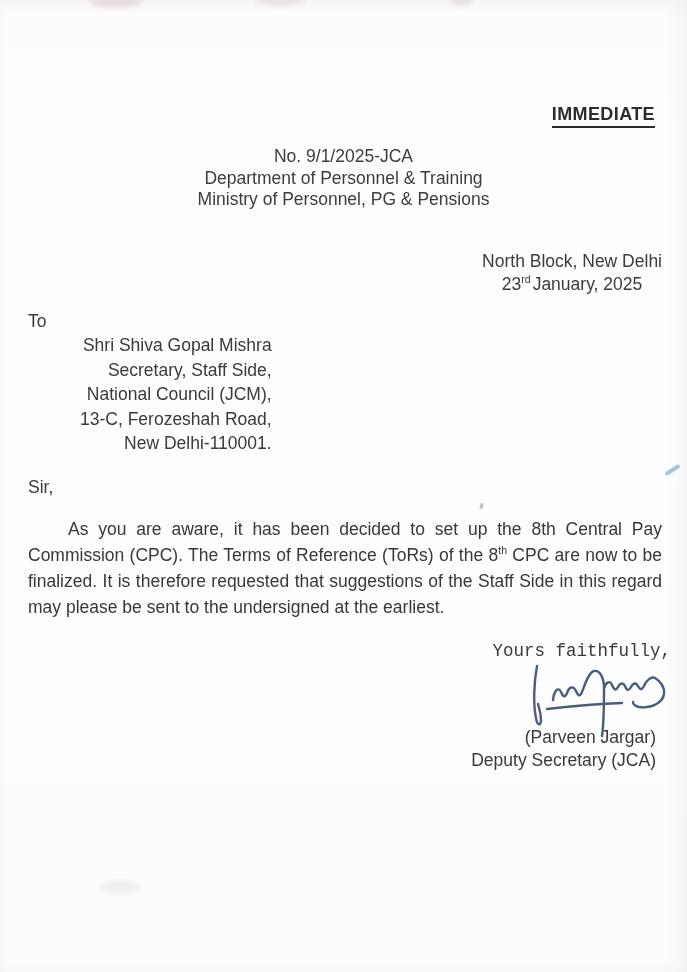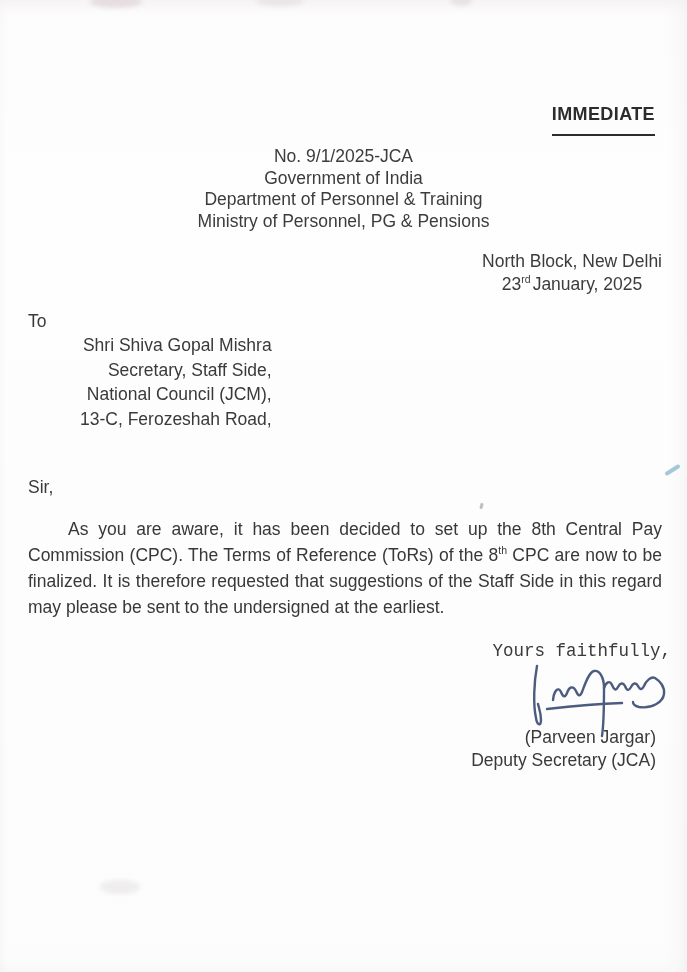--- a/index.html
+++ b/index.html
@@ -31,21 +31,21 @@
 
   .immediate {
     position: absolute;
     top: 104px;
     right: 32px;
     font-size: 18px;
     font-weight: bold;
     letter-spacing: 0.4px;
     color: #2c2c2c;
     border-bottom: 2px solid #2c2c2c;
-    padding-bottom: 9px;
+    padding-bottom: 1px;
   }
 
   .letterhead {
     position: absolute;
     top: 146px;
     left: 0;
     width: 100%;
     text-align: center;
     font-size: 17.5px;
     line-height: 21.5px;
@@ -166,37 +166,37 @@
 
   <div class="smudge s1"></div>
   <div class="smudge s2"></div>
   <div class="smudge s3"></div>
   <div class="smudge s4"></div>
 
   <div class="immediate">IMMEDIATE</div>
 
   <div class="letterhead">
     <div>No. 9/1/2025-JCA</div>
-    <div>Government of India</div>
     <div>Department of Personnel &amp; Training</div>
     <div>Ministry of Personnel, PG &amp; Pensions</div>
   </div>
 
   <div class="dateblock">
     <div>North Block, New Delhi</div>
     <div><span>23</span><sup>rd</sup><span class="month">January, 2025</span></div>
   </div>
 
   <div class="to-label">To</div>
 
   <div class="recipient">
     <div>Shri Shiva Gopal Mishra</div>
     <div>Secretary, Staff Side,</div>
     <div>National Council (JCM),</div>
     <div>13-C, Ferozeshah Road,</div>
+    <div>New Delhi-110001.</div>
   </div>
 
   <div class="salutation">Sir,</div>
 
   <p class="body-para"><span>As you are aware, it has been decided to set up the 8th Central Pay Commission (CPC). The Terms of Reference (ToRs) of the 8</span><sup>th</sup><span> CPC are now to be finalized. It is therefore requested that suggestions of the Staff Side in this regard may please be sent to the undersigned at the earliest.</span></p>
 
   <div class="speck"></div>
   <div class="pen-dash"></div>
 
   <div class="closing">Yours faithfully,</div>

